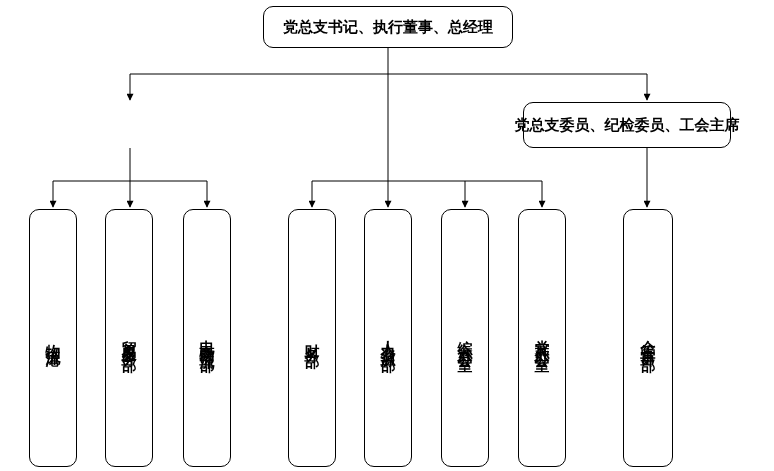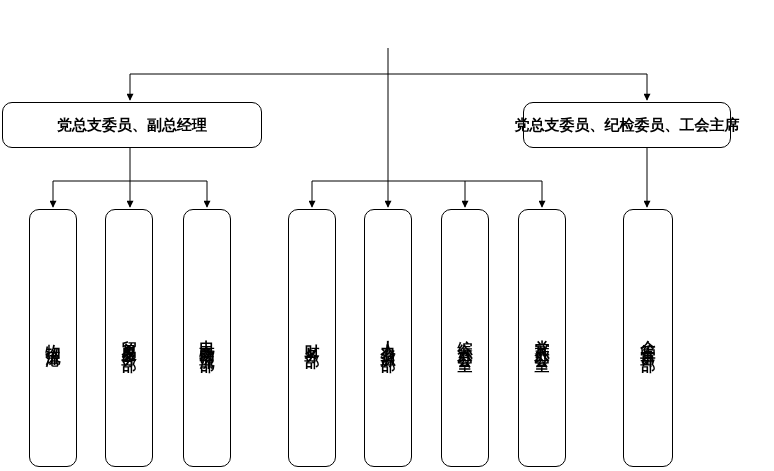--- a/index.html
+++ b/index.html
@@ -87,22 +87,22 @@
       <line x1="312" y1="181" x2="542" y2="181"></line>
       <line x1="312" y1="181" x2="312" y2="207" marker-end="url(#arrow)"></line>
       <line x1="388" y1="181" x2="388" y2="207" marker-end="url(#arrow)"></line>
       <line x1="465" y1="181" x2="465" y2="207" marker-end="url(#arrow)"></line>
       <line x1="542" y1="181" x2="542" y2="207" marker-end="url(#arrow)"></line>
 
       <line x1="647" y1="148" x2="647" y2="207" marker-end="url(#arrow)"></line>
     </g>
   </svg>
 
+  <div id="n-root" class="node h-node">党总支书记、执行董事、总经理</div>
 
-  <div id="n-left" class="node h-node">党总支委员、副总经理</div>
 
   <div id="n-right" class="node h-node">党总支委员、纪检委员、工会主席</div>
 
   <div id="n-d0" class="node v-node">物流港</div>
   <div id="n-d1" class="node v-node">贸易服务部</div>
   <div id="n-d2" class="node v-node">电商物流部</div>
   <div id="n-d3" class="node v-node">财务部</div>
   <div id="n-d4" class="node v-node">人力资源部</div>
   <div id="n-d5" class="node v-node">综合办公室</div>
   <div id="n-d6" class="node v-node">党群办公室</div>

